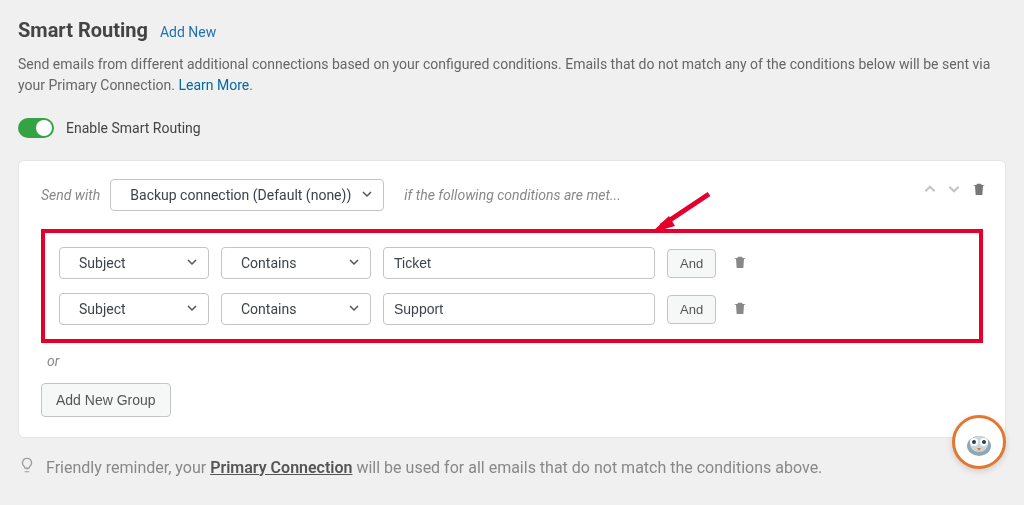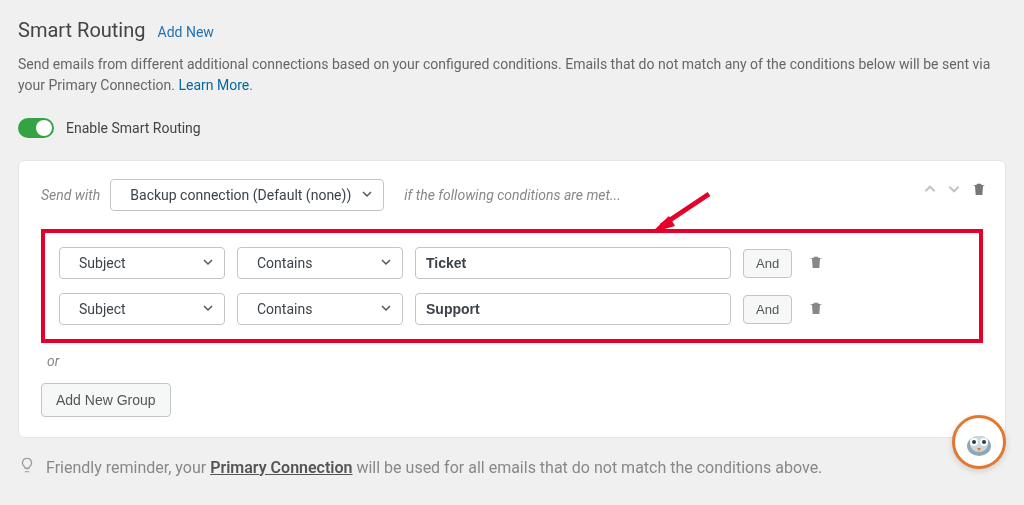--- a/index.html
+++ b/index.html
@@ -17,21 +17,21 @@
       padding: 18px 18px 0 18px;
       position: relative;
     }
     .header-row {
       display: flex;
       align-items: baseline;
       gap: 12px;
     }
     h2 {
       font-size: 20px;
-      font-weight: 400;
+      font-weight: 700;
       color: #444;
     }
     .add-new-link {
       color: #2271b1;
       font-size: 14px;
       cursor: pointer;
     }
     .description {
       margin-top: 12px;
       color: #666;
@@ -139,31 +139,30 @@
     .rule-row {
       display: flex;
       align-items: center;
       gap: 12px;
       margin-bottom: 14px;
     }
     .rule-row:last-child {
       margin-bottom: 0;
     }
     .rule-select {
-      width: 166px;
+      width: 150px;
     }
     .rule-value {
       border: 1px solid #c3c4c7;
       border-radius: 4px;
       padding: 7px 10px;
       font-size: 14px;
-      width: 316px;
+      width: 272px;
       color: #3c434a;
       background: #fff;
-      font-weight: bold;
     }
     .and-btn {
       border: 1px solid #c3c4c7;
       border-radius: 4px;
       background: #f6f7f7;
       padding: 6px 12px;
       font-size: 13px;
       color: #555;
       cursor: pointer;
     }

